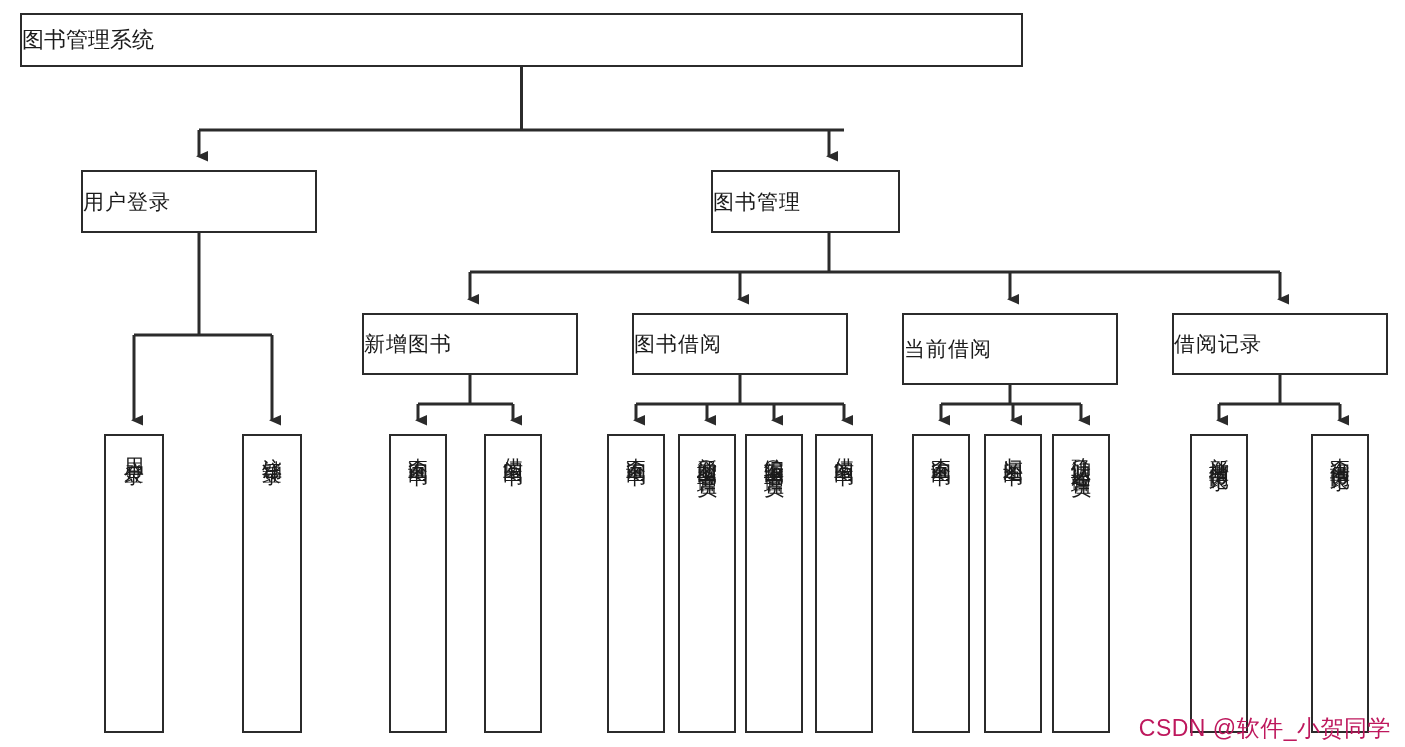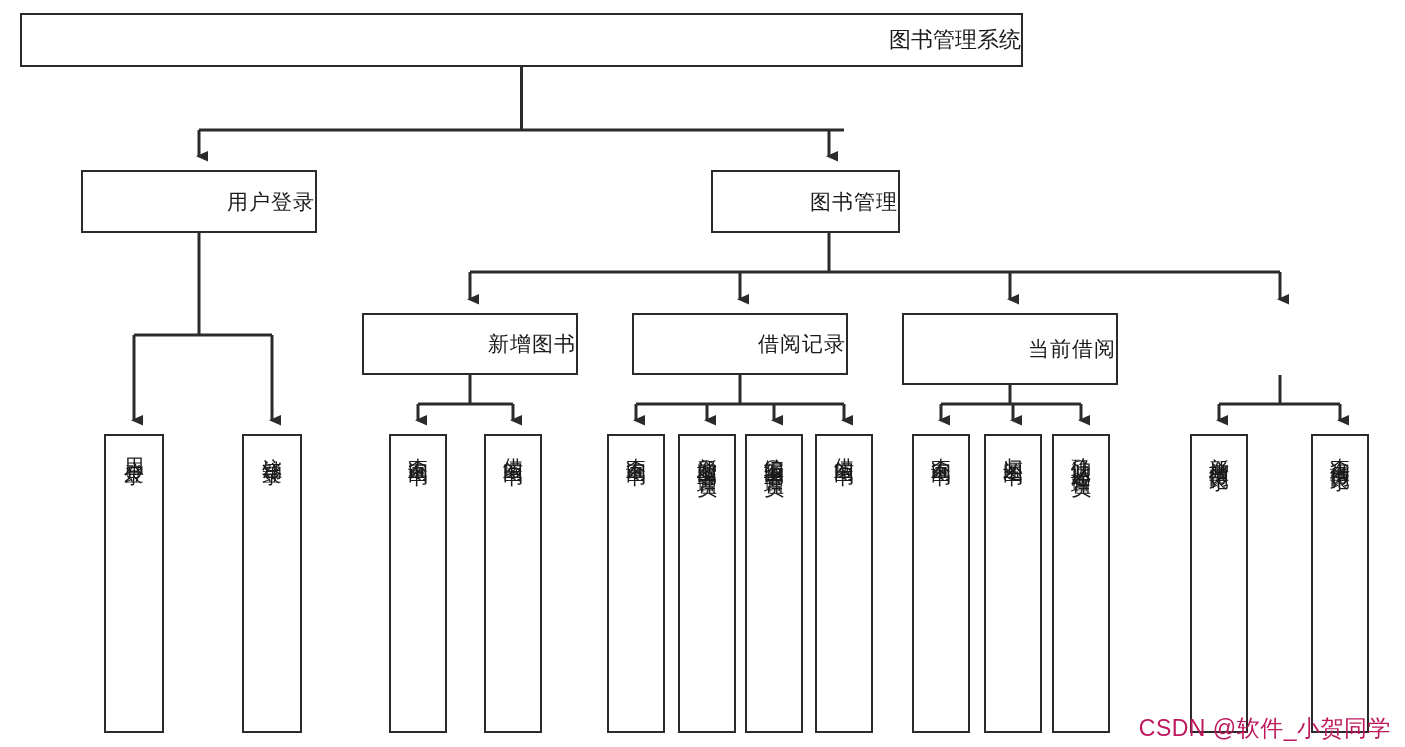--- a/index.html
+++ b/index.html
@@ -25,21 +25,21 @@
     height: 747px;
     pointer-events: none;
   }
   .node {
     position: absolute;
     box-sizing: border-box;
     background: #ffffff;
     border: 2px solid #2b2b2b;
     display: flex;
     align-items: center;
-    justify-content: flex-end;
+    justify-content: flex-start;
     color: #1a1a1a;
   }
   .node.h {
     font-size: 21px;
     letter-spacing: 1px;
     line-height: 1.2;
   }
   .node.root {
     font-size: 22px;
   }
@@ -142,25 +142,28 @@
     <span>用户登录</span>
   </div>
   <div class="node h" style="left:711px; top:170px; width:189px; height:63px;">
     <span>图书管理</span>
   </div>
 
   <div class="node h" style="left:362px; top:313px; width:216px; height:62px;">
     <span>新增图书</span>
   </div>
   <div class="node h" style="left:632px; top:313px; width:216px; height:62px;">
-    <span>借阅记录</span>
+    <span>图书借阅</span>
   </div>
   <div class="node h" style="left:902px; top:313px; width:216px; height:72px;">
     <span>当前借阅</span>
   </div>
+  <div class="node h" style="left:1172px; top:313px; width:216px; height:62px;">
+    <span>借阅记录</span>
+  </div>
 
   <div class="node leaf leaf-pad-top" style="left:104px; top:434px; width:60px; height:299px;">
     <span class="vtext">用户登录</span>
   </div>
   <div class="node leaf leaf-pad-top" style="left:242px; top:434px; width:60px; height:299px;">
     <span class="vtext">注销登录</span>
   </div>
 
   <div class="node leaf leaf-pad-mid" style="left:389px; top:434px; width:58px; height:299px;">
     <span class="vtext">查询图书</span>

